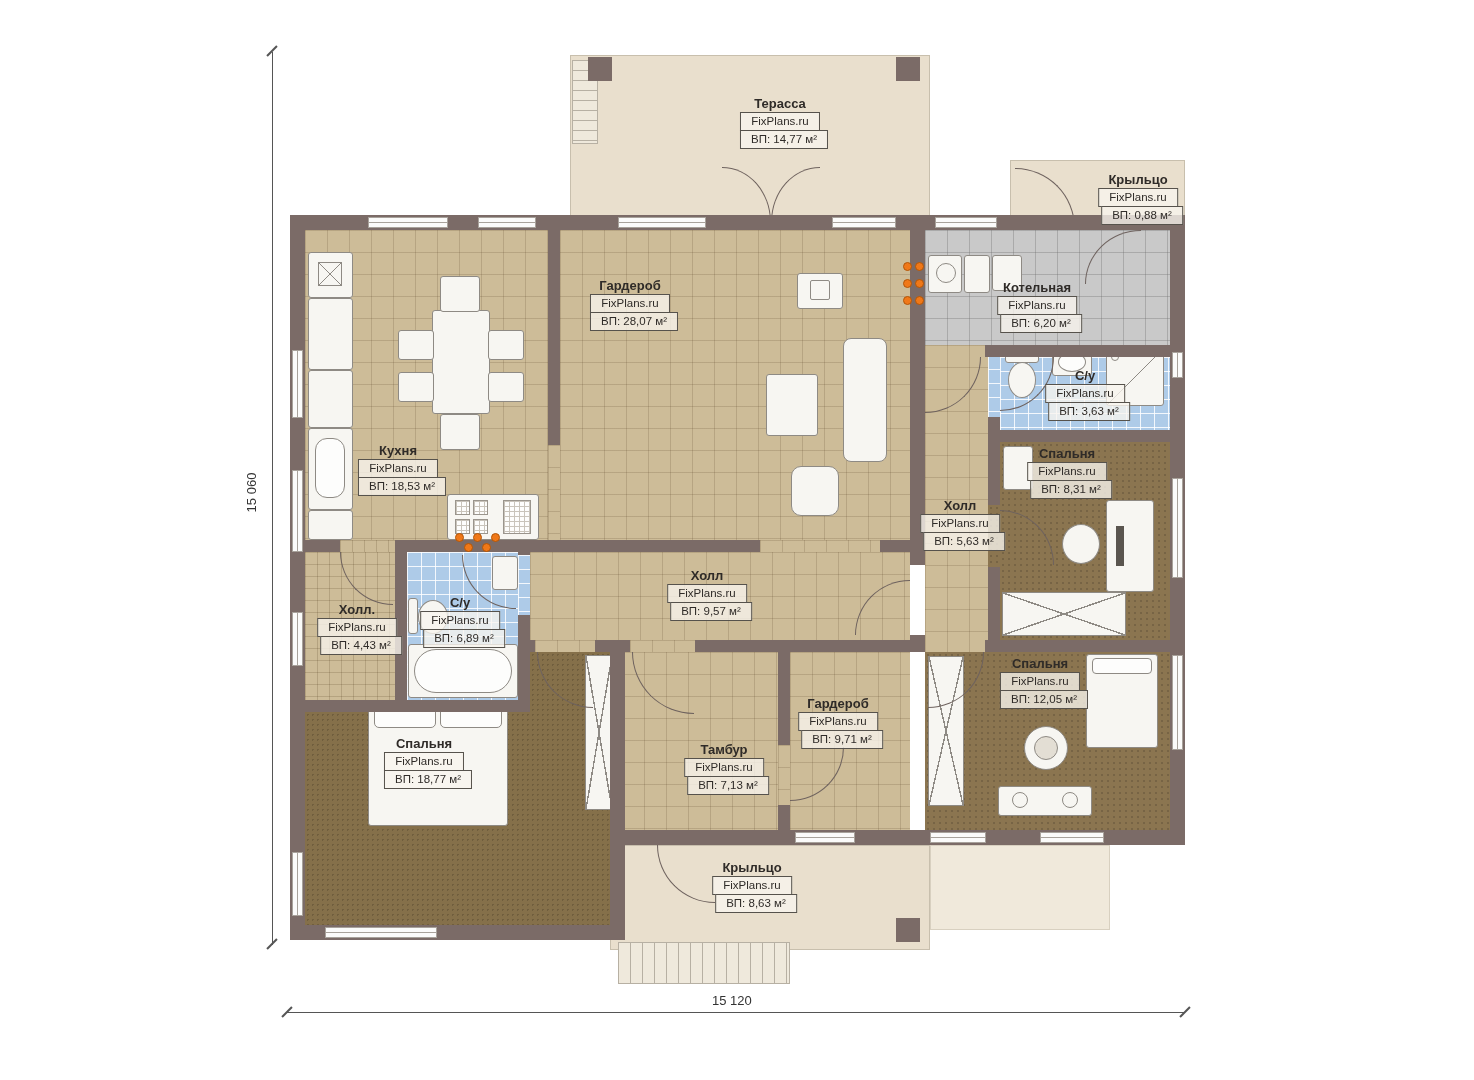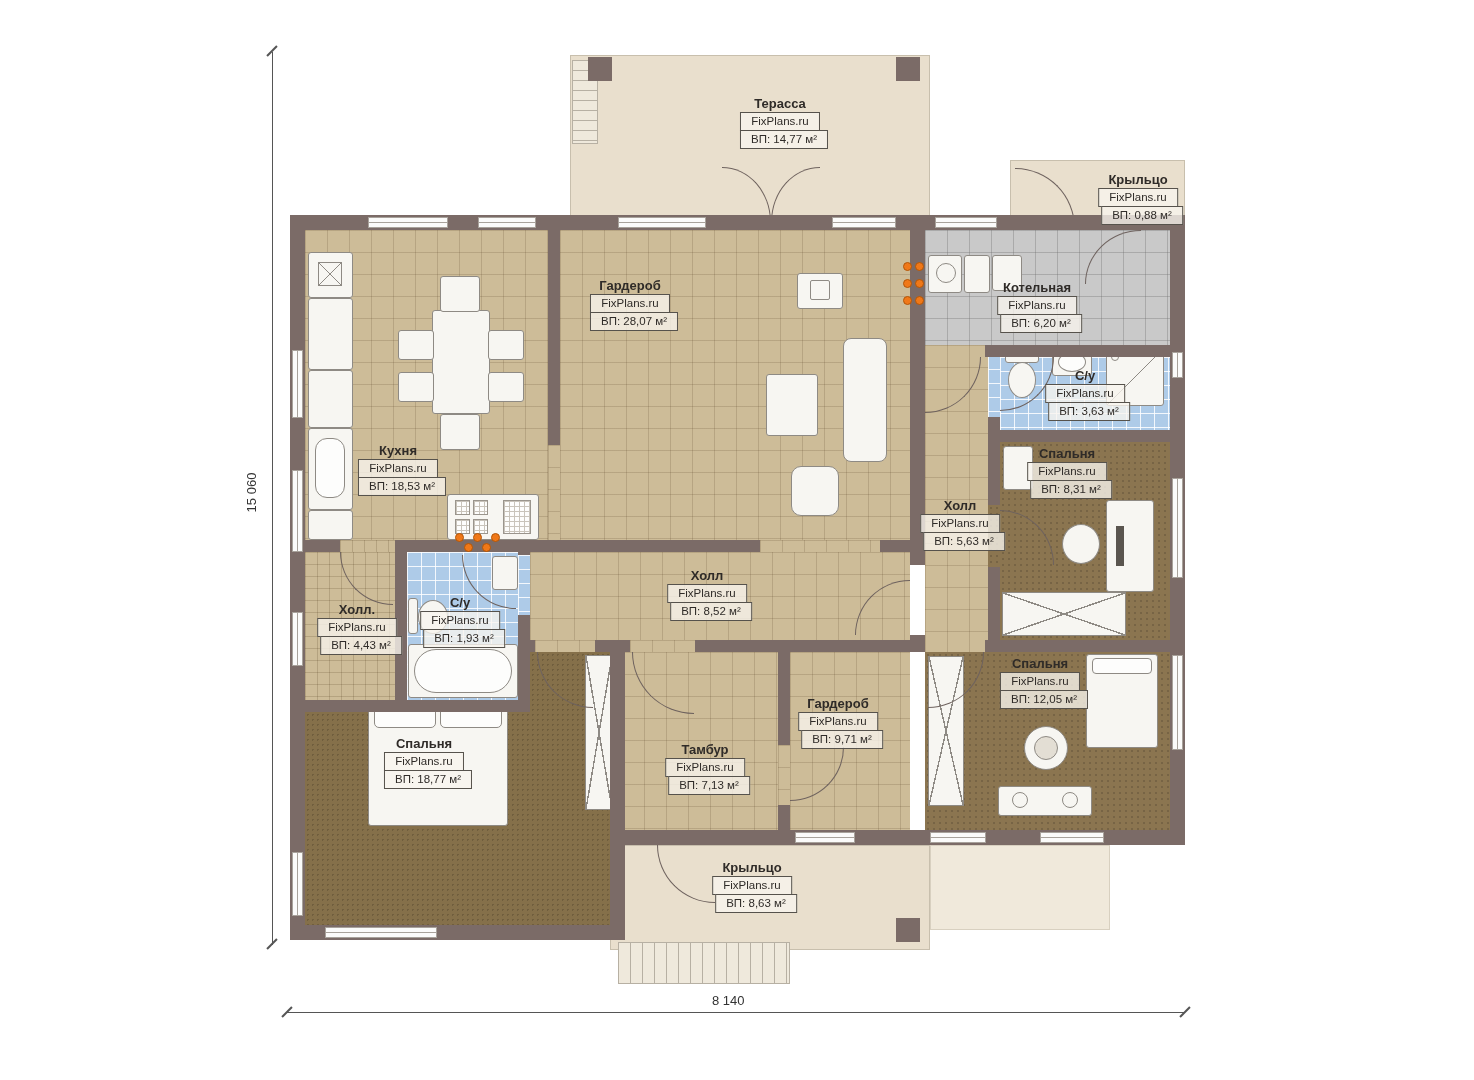--- a/index.html
+++ b/index.html
@@ -278,60 +278,60 @@
     <div class="rbox">ВП: 8,31 м²</div>
   </div>
   <div class="rlabel" style="left:960px;top:498px;">
     <div class="rname">Холл</div>
     <div class="rbox">FixPlans.ru</div>
     <div class="rbox">ВП: 5,63 м²</div>
   </div>
   <div class="rlabel" style="left:707px;top:568px;">
     <div class="rname">Холл</div>
     <div class="rbox">FixPlans.ru</div>
-    <div class="rbox">ВП: 8,52 м²</div>
+    <div class="rbox">ВП: 9,57 м²</div>
   </div>
   <div class="rlabel" style="left:357px;top:602px;">
     <div class="rname">Холл.</div>
     <div class="rbox">FixPlans.ru</div>
     <div class="rbox">ВП: 4,43 м²</div>
   </div>
   <div class="rlabel" style="left:460px;top:595px;">
     <div class="rname">С/у</div>
     <div class="rbox">FixPlans.ru</div>
-    <div class="rbox">ВП: 1,93 м²</div>
+    <div class="rbox">ВП: 6,89 м²</div>
   </div>
   <div class="rlabel" style="left:838px;top:696px;">
     <div class="rname">Гардероб</div>
     <div class="rbox">FixPlans.ru</div>
     <div class="rbox">ВП: 9,71 м²</div>
   </div>
   <div class="rlabel" style="left:1040px;top:656px;">
     <div class="rname">Спальня</div>
     <div class="rbox">FixPlans.ru</div>
     <div class="rbox">ВП: 12,05 м²</div>
   </div>
   <div class="rlabel" style="left:424px;top:736px;">
     <div class="rname">Спальня</div>
     <div class="rbox">FixPlans.ru</div>
     <div class="rbox">ВП: 18,77 м²</div>
   </div>
-  <div class="rlabel" style="left:705px;top:742px;">
+  <div class="rlabel" style="left:724px;top:742px;">
     <div class="rname">Тамбур</div>
     <div class="rbox">FixPlans.ru</div>
     <div class="rbox">ВП: 7,13 м²</div>
   </div>
   <div class="rlabel" style="left:752px;top:860px;">
     <div class="rname">Крыльцо</div>
     <div class="rbox">FixPlans.ru</div>
     <div class="rbox">ВП: 8,63 м²</div>
   </div>
 
   <div class="dline" style="left:272px;top:52px;width:1px;height:893px;"></div>
   <div class="tick" style="left:265px;top:50px;"></div>
   <div class="tick" style="left:265px;top:943px;"></div>
   <div class="dlabel" style="left:232px;top:485px;transform:rotate(-90deg);transform-origin:center;">15 060</div>
   <div class="dline" style="left:287px;top:1012px;width:898px;height:1px;"></div>
   <div class="tick" style="left:280px;top:1011px;"></div>
   <div class="tick" style="left:1178px;top:1011px;"></div>
-  <div class="dlabel" style="left:712px;top:993px;">8 140</div>
+  <div class="dlabel" style="left:712px;top:993px;">15 120</div>
 
 </div>
 
 </body></html>

